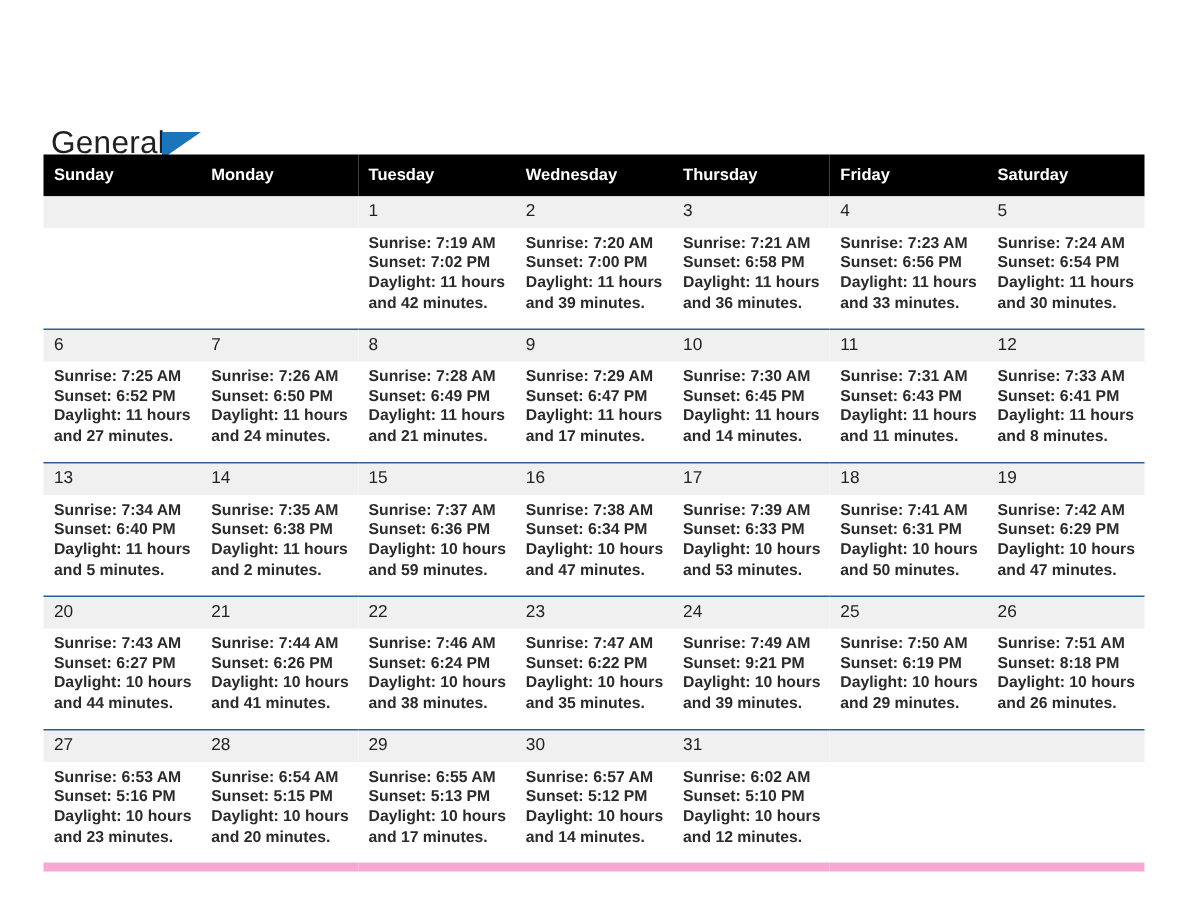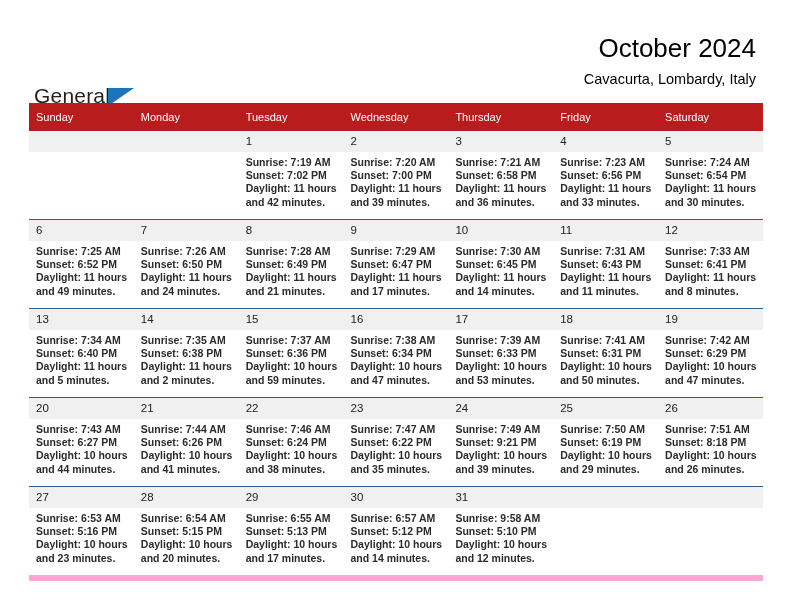--- a/index.html
+++ b/index.html
@@ -86,24 +86,24 @@
   
   .cal {
     position: absolute;
     left: 29px;
     top: 103px;
     width: 734px;
     border-collapse: collapse;
     table-layout: fixed;
   }
   .cal th {
-    background: #b91c1c;
+    background: #000000;
     color: #ffffff;
     font-size: 11px;
-    font-weight: normal;
+    font-weight: bold;
     text-align: left;
     padding: 5px 0 5px 7px;
     height: 18px;
     border: none;
   }
   .cal td {
     vertical-align: top;
     padding: 0;
     border: none;
     height: 88px;
@@ -145,24 +145,20 @@
 <div class="page">
 
   <div class="header">
 
     <div class="logo">
       <span class="logo-general">General</span>
       <span class="logo-tri"></span>
       <span class="logo-blue">Blue</span>
     </div>
 
-    <div class="title-wrap">
-      <div class="cal-title">October 2024</div>
-      <div class="cal-subtitle">Cavacurta, Lombardy, Italy</div>
-    </div>
 
   </div>
 
   <table class="cal">
     <thead>
       <tr>
         <th>Sunday</th>
         <th>Monday</th>
         <th>Tuesday</th>
         <th>Wednesday</th>
@@ -225,21 +221,21 @@
             </div>
           </td>
         </tr>
         <tr>
           <td>
             <div class="daynum">6</div>
             <div class="lines">
               <div>Sunrise: 7:25 AM</div>
               <div>Sunset: 6:52 PM</div>
               <div>Daylight: 11 hours</div>
-              <div>and 49 minutes.</div>
+              <div>and 27 minutes.</div>
             </div>
           </td>
           <td>
             <div class="daynum">7</div>
             <div class="lines">
               <div>Sunrise: 7:26 AM</div>
               <div>Sunset: 6:50 PM</div>
               <div>Daylight: 11 hours</div>
               <div>and 24 minutes.</div>
             </div>
@@ -453,21 +449,21 @@
             <div class="lines">
               <div>Sunrise: 6:57 AM</div>
               <div>Sunset: 5:12 PM</div>
               <div>Daylight: 10 hours</div>
               <div>and 14 minutes.</div>
             </div>
           </td>
           <td>
             <div class="daynum">31</div>
             <div class="lines">
-              <div>Sunrise: 9:58 AM</div>
+              <div>Sunrise: 6:02 AM</div>
               <div>Sunset: 5:10 PM</div>
               <div>Daylight: 10 hours</div>
               <div>and 12 minutes.</div>
             </div>
           </td>
           <td class="empty">
             <div class="daynum"></div>
           </td>
           <td class="empty">
             <div class="daynum"></div>

